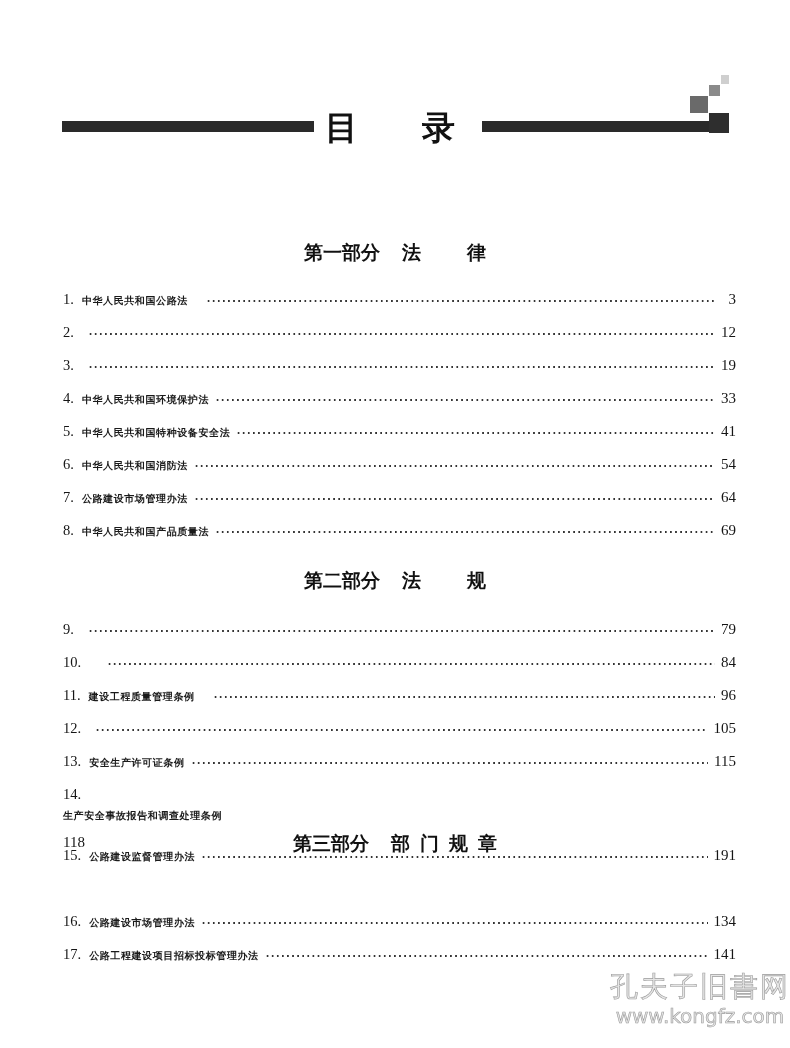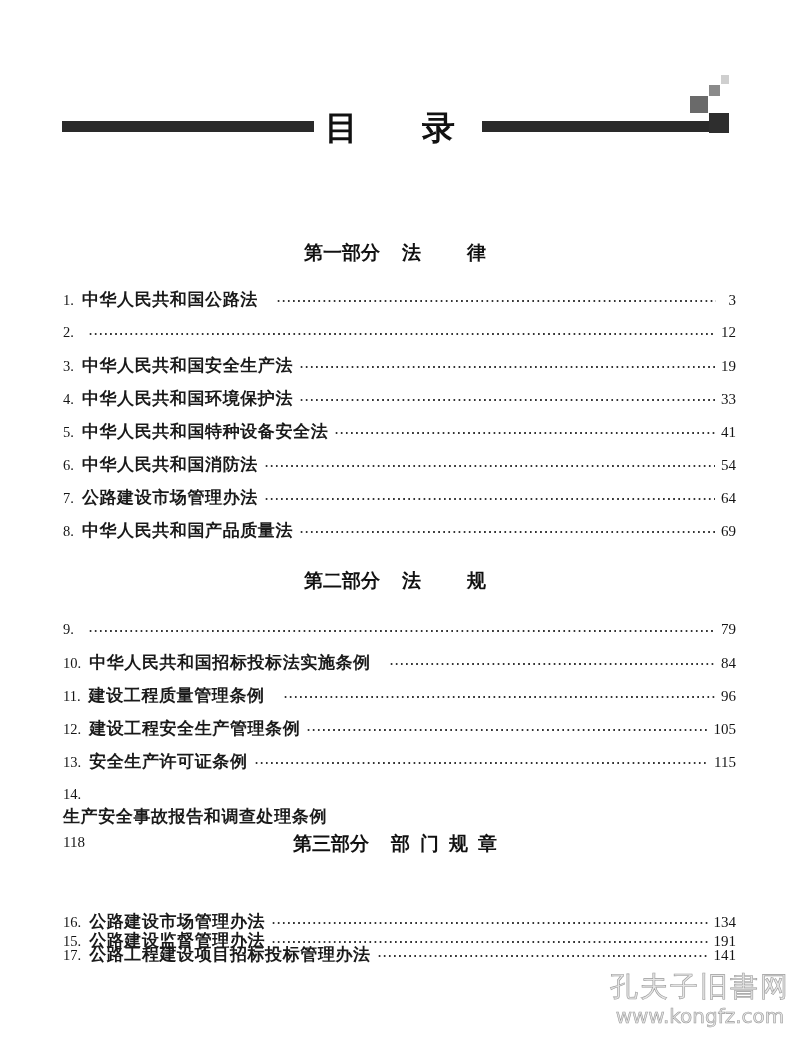--- a/index.html
+++ b/index.html
@@ -17,21 +17,21 @@
     position:absolute; left:0; width:790px; text-align:center;
     font-family:"DejaVu Sans", "Liberation Sans", sans-serif; font-weight:bold;
     font-size:19px; line-height:24px; color:#111;
   }
   .section-head span { display:inline-block; }
   .toc-row {
     position:absolute; left:63px; width:673px; height:22px;
     display:flex; align-items:baseline; font-size:14px; line-height:22px;
   }
   .toc-num { font-family:"Liberation Serif", serif; font-size:14.5px; white-space:pre; }
-  .toc-title { font-family:"DejaVu Sans", "Liberation Sans", sans-serif; font-size:17px; font-weight:bold; letter-spacing:0.6px; white-space:nowrap; color:#1a1a1a; }
+  .toc-title { font-family:"DejaVu Sans", "Liberation Sans", sans-serif; font-size:10px; font-weight:bold; letter-spacing:0.6px; white-space:nowrap; color:#1a1a1a; }
   .toc-leader {
     flex:1; margin:0 6px 0 6px; height:2px; align-self:center; margin-top:4px;
     background-image: radial-gradient(circle, #333 0.9px, transparent 1.1px);
     background-size:5.1px 2px; background-repeat:repeat-x; background-position:left center;
   }
   .toc-page { font-family:"Liberation Serif", serif; font-size:15px; min-width:14px; text-align:right; }
   .watermark {
     position:absolute; left:600px; top:970px; width:200px; text-align:center;
     color:#e6e6e6; font-family:"DejaVu Serif", serif; -webkit-text-stroke:0.6px #9a9a9a;
   }
@@ -64,21 +64,20 @@
   </div>
 <div class="toc-row" style="top:321px;">
     <span class="toc-num">2.</span>
     <span style="width:8px"></span>
     <span class="toc-leader"></span>
     <span class="toc-page">12</span>
   </div>
 <div class="toc-row" style="top:354px;">
     <span class="toc-num">3.</span>
     <span style="width:8px"></span>
-    <span class="toc-title">中华人民共和国安全生产法</span>
     <span class="toc-leader"></span>
     <span class="toc-page">19</span>
   </div>
 <div class="toc-row" style="top:387px;">
     <span class="toc-num">4.</span>
     <span style="width:8px"></span>
     <span class="toc-title">中华人民共和国环境保护法</span>
     <span class="toc-leader"></span>
     <span class="toc-page">33</span>
   </div>
@@ -117,37 +116,35 @@
 
 <div class="toc-row" style="top:618px;">
     <span class="toc-num">9.</span>
     <span style="width:8px"></span>
     <span class="toc-leader"></span>
     <span class="toc-page">79</span>
   </div>
 <div class="toc-row" style="top:651px;">
     <span class="toc-num">10.</span>
     <span style="width:8px"></span>
-    <span class="toc-title">中华人民共和国招标投标法实施条例</span>
     <span style="width:12px"></span>
     <span class="toc-leader"></span>
     <span class="toc-page">84</span>
   </div>
 <div class="toc-row" style="top:684px;">
     <span class="toc-num">11.</span>
     <span style="width:8px"></span>
     <span class="toc-title">建设工程质量管理条例</span>
     <span style="width:12px"></span>
     <span class="toc-leader"></span>
     <span class="toc-page">96</span>
   </div>
 <div class="toc-row" style="top:717px;">
     <span class="toc-num">12.</span>
     <span style="width:8px"></span>
-    <span class="toc-title">建设工程安全生产管理条例</span>
     <span class="toc-leader"></span>
     <span class="toc-page">105</span>
   </div>
 <div class="toc-row" style="top:750px;">
     <span class="toc-num">13.</span>
     <span style="width:8px"></span>
     <span class="toc-title">安全生产许可证条例</span>
     <span class="toc-leader"></span>
     <span class="toc-page">115</span>
   </div>
@@ -156,21 +153,21 @@
     <span style="width:8px"></span>
     <span class="toc-title">生产安全事故报告和调查处理条例</span>
     <span class="toc-leader"></span>
     <span class="toc-page">118</span>
   </div>
 
 <div class="section-head" style="top:831px;">
   <span>第三部分</span><span style="width:22px"></span><span>部</span><span style="width:10px"></span><span>门</span><span style="width:10px"></span><span>规</span><span style="width:10px"></span><span>章</span>
 </div>
 
-<div class="toc-row" style="top:929px;">
+<div class="toc-row" style="top:844px;">
     <span class="toc-num">15.</span>
     <span style="width:8px"></span>
     <span class="toc-title">公路建设监督管理办法</span>
     <span class="toc-leader"></span>
     <span class="toc-page">191</span>
   </div>
 <div class="toc-row" style="top:910px;">
     <span class="toc-num">16.</span>
     <span style="width:8px"></span>
     <span class="toc-title">公路建设市场管理办法</span>

